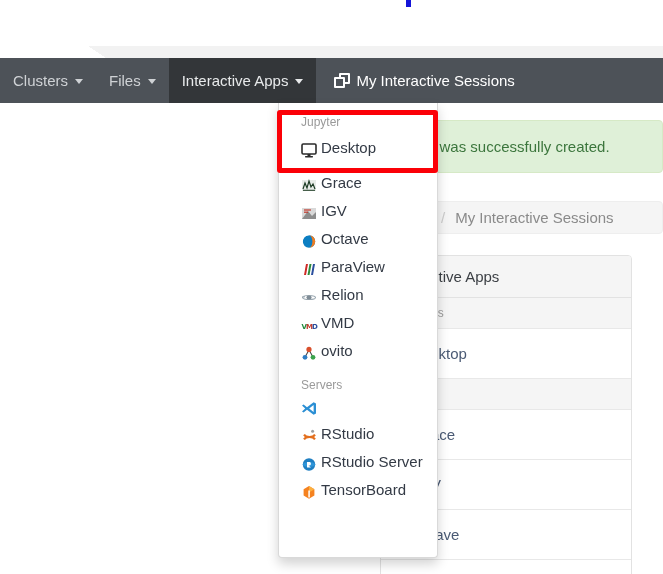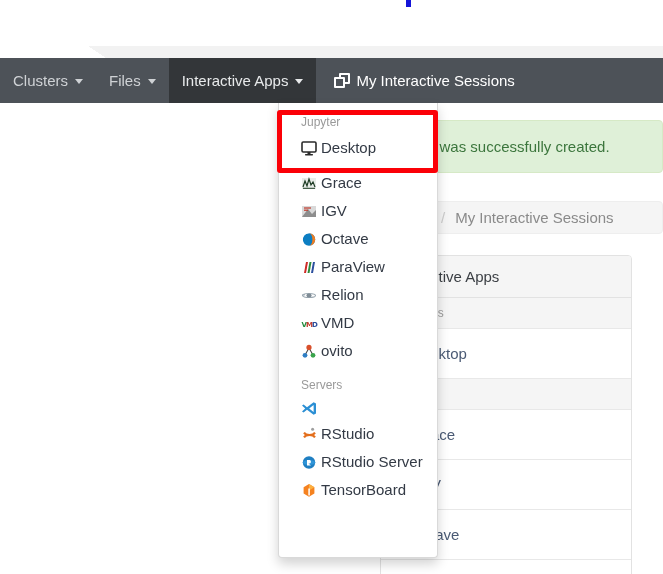--- a/index.html
+++ b/index.html
@@ -119,21 +119,21 @@
     box-shadow: 0 6px 12px rgba(0,0,0,.175);
     padding: 6px 0 6px 0;
     z-index: 20;
   }
   .dd-header {
     padding: 5px 0 4px 22px;
     color:#9a9a9a; font-size:12px; line-height:16px;
     white-space:nowrap;
   }
   .dd-item {
-    display:flex; align-items:center; gap:3px;
+    display:flex; align-items:flex-end; gap:3px;
     padding: 4px 0 4px 22px;
     color:#333a45; font-size:15px; line-height:20px;
     white-space:nowrap;
   }
   .dd-gap { height:7px; }
 
   .ico { width:17px; height:15px; flex:0 0 auto; display:block; }
 
   
   .red-box {

